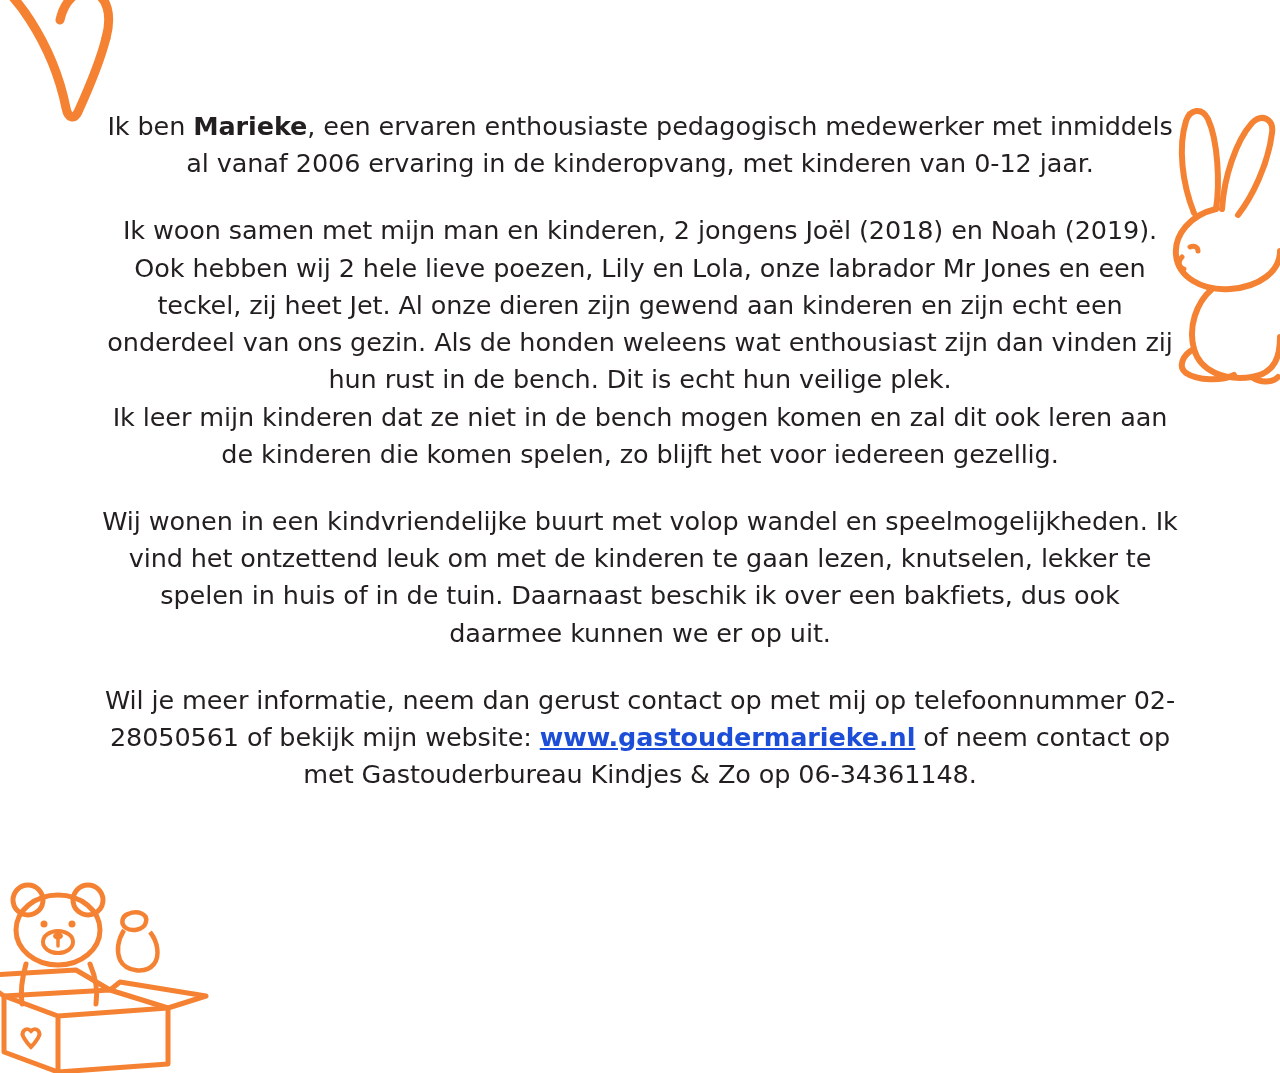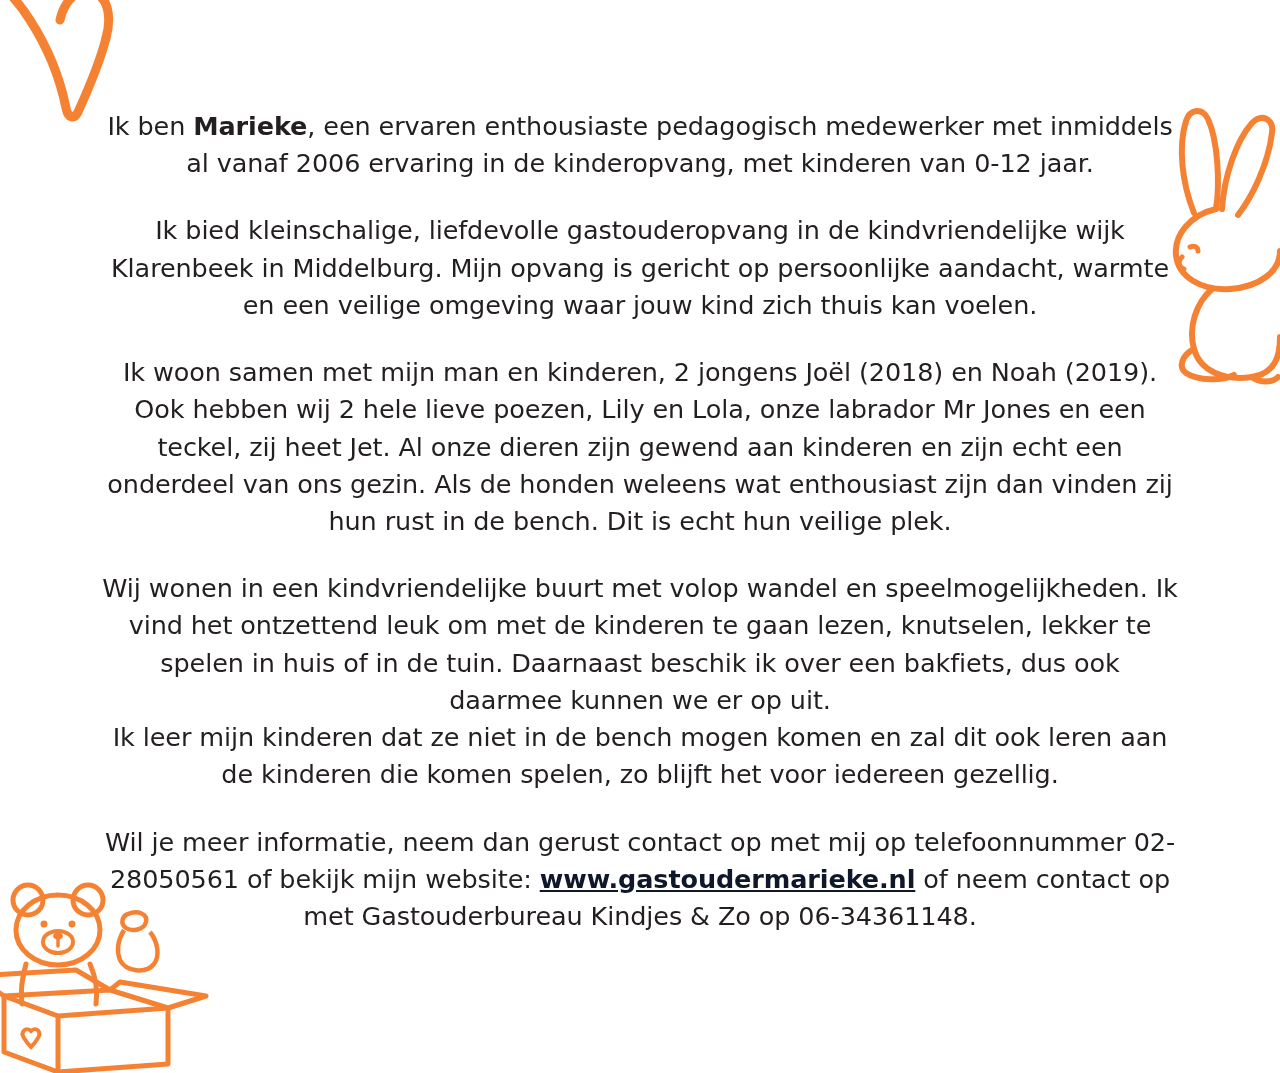--- a/index.html
+++ b/index.html
@@ -69,21 +69,21 @@
   }
   .para.tight {
     margin-top: 0;
   }
 
   .strong {
     font-weight: bold;
   }
   .link {
     font-weight: bold;
-    color: #0f172a;
+    color: #1d4ed8;
     text-decoration: underline;
     text-underline-offset: 2px;
   }
 </style>
 </head>
 <body>
 
 <div class="page">
 
   <svg class="doodle" id="doodle-heart-top-left" viewBox="0 0 150 150" fill="none" xmlns="http://www.w3.org/2000/svg">
@@ -136,34 +136,31 @@
 
     <path d="M24 160 C 20 154, 26 148, 31 153 C 36 148, 42 154, 38 160 C 35 165, 31 169, 31 169 C 31 169, 27 165, 24 160 Z" stroke="#F58233" stroke-width="4" fill="none"></path>
   </svg>
 
   <div class="content">
 
     <p class="para">
       <span>Ik ben </span><span class="strong">Marieke</span><span>, een ervaren enthousiaste pedagogisch medewerker met inmiddels al vanaf 2006 ervaring in de kinderopvang, met kinderen van 0-12 jaar.</span>
     </p>
 
-    <p class="para">
-      <span>Ik bied kleinschalige, liefdevolle gastouderopvang in de kindvriendelijke wijk Klarenbeek in Middelburg. Mijn opvang is gericht op persoonlijke aandacht, warmte en een veilige omgeving waar jouw kind zich thuis kan voelen.</span>
-    </p>
 
     <p class="para">
       <span>Ik woon samen met mijn man en kinderen, 2 jongens Joël (2018) en Noah (2019). Ook hebben wij 2 hele lieve poezen, Lily en Lola, onze labrador Mr Jones en een teckel, zij heet Jet. Al onze dieren zijn gewend aan kinderen en zijn echt een onderdeel van ons gezin. Als de honden weleens wat enthousiast zijn dan vinden zij hun rust in de bench. Dit is echt hun veilige plek.</span>
     </p>
 
+    <p class="para tight">
+      <span>Ik leer mijn kinderen dat ze niet in de bench mogen komen en zal dit ook leren aan de kinderen die komen spelen, zo blijft het voor iedereen gezellig.</span>
+    </p>
+
     <p class="para">
       <span>Wij wonen in een kindvriendelijke buurt met volop wandel en speelmogelijkheden. Ik vind het ontzettend leuk om met de kinderen te gaan lezen, knutselen, lekker te spelen in huis of in de tuin. Daarnaast beschik ik over een bakfiets, dus ook daarmee kunnen we er op uit.</span>
-    </p>
-
-    <p class="para tight">
-      <span>Ik leer mijn kinderen dat ze niet in de bench mogen komen en zal dit ook leren aan de kinderen die komen spelen, zo blijft het voor iedereen gezellig.</span>
     </p>
 
     <p class="para">
       <span>Wil je meer informatie, neem dan gerust contact op met mij op telefoonnummer 02-28050561 of bekijk mijn website: </span><a class="link" href="#">www.gastoudermarieke.nl</a><span> of neem contact op met Gastouderbureau Kindjes &amp; Zo op 06-34361148.</span>
     </p>
 
   </div>
 </div>
 
 </body></html>

